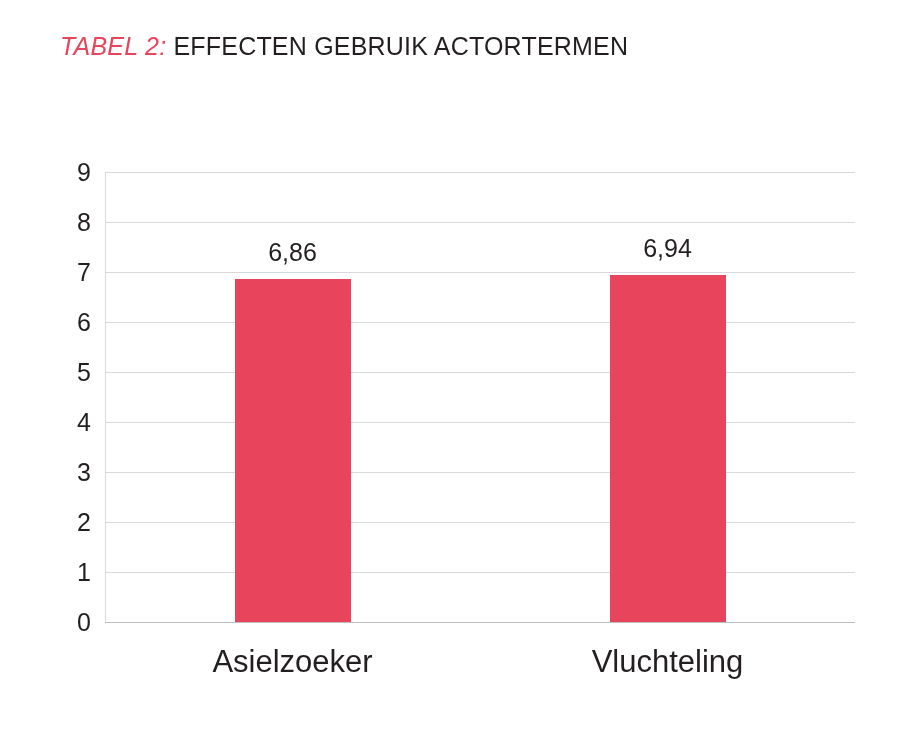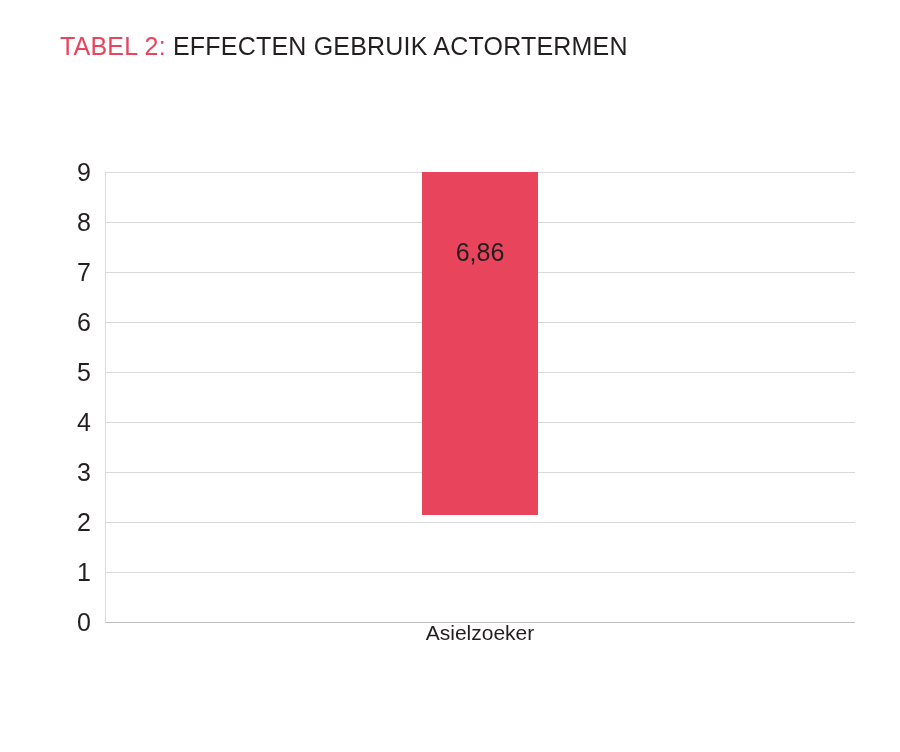--- a/index.html
+++ b/index.html
@@ -31,20 +31,21 @@
   }
   .title-line {
     font-size: 25px;
     line-height: 32px;
     letter-spacing: 0.2px;
     font-weight: 400;
     white-space: nowrap;
   }
   .title-accent {
     color: #e8445c;
+    font-style: italic;
   }
   .title-rest {
     color: #231f20;
   }
 
   
   .chart {
     position: absolute;
     left: 60px;
     top: 150px;
@@ -102,41 +103,43 @@
     display: flex;
     justify-content: space-around;
     align-items: flex-end;
   }
   .bar-slot {
     position: relative;
     width: 33.33%;
     height: 100%;
     display: flex;
     flex-direction: column;
+    justify-content: flex-end;
     align-items: center;
   }
   .bar {
     width: 116px;
     background: #e8445c;
   }
   .bar-value {
     position: absolute;
     left: 50%;
     transform: translateX(-50%);
     font-size: 25px;
     color: #231f20;
     white-space: nowrap;
     line-height: 1;
   }
   .cat-label {
     position: absolute;
     top: 100%;
     left: 50%;
     transform: translateX(-50%);
-    font-size: 21px;
+    margin-top: 24px;
+    font-size: 31px;
     color: #231f20;
     white-space: nowrap;
     line-height: 1;
   }
 </style>
 </head>
 <body>
 
 <div class="page">
 
@@ -194,19 +197,24 @@
 
       <div class="bars">
 
         <div class="bar-slot">
           <div class="bar-value" style="bottom: calc(76.222% + 14px);">6,86</div>
           <div class="bar" style="height:76.222%;"></div>
           <div class="cat-label">Asielzoeker</div>
         </div>
 
 
+        <div class="bar-slot">
+          <div class="bar-value" style="bottom: calc(77.111% + 14px);">6,94</div>
+          <div class="bar" style="height:77.111%;"></div>
+          <div class="cat-label">Vluchteling</div>
+        </div>
 
       </div>
 
     </div>
   </div>
 
 </div>
 
 </body></html>

